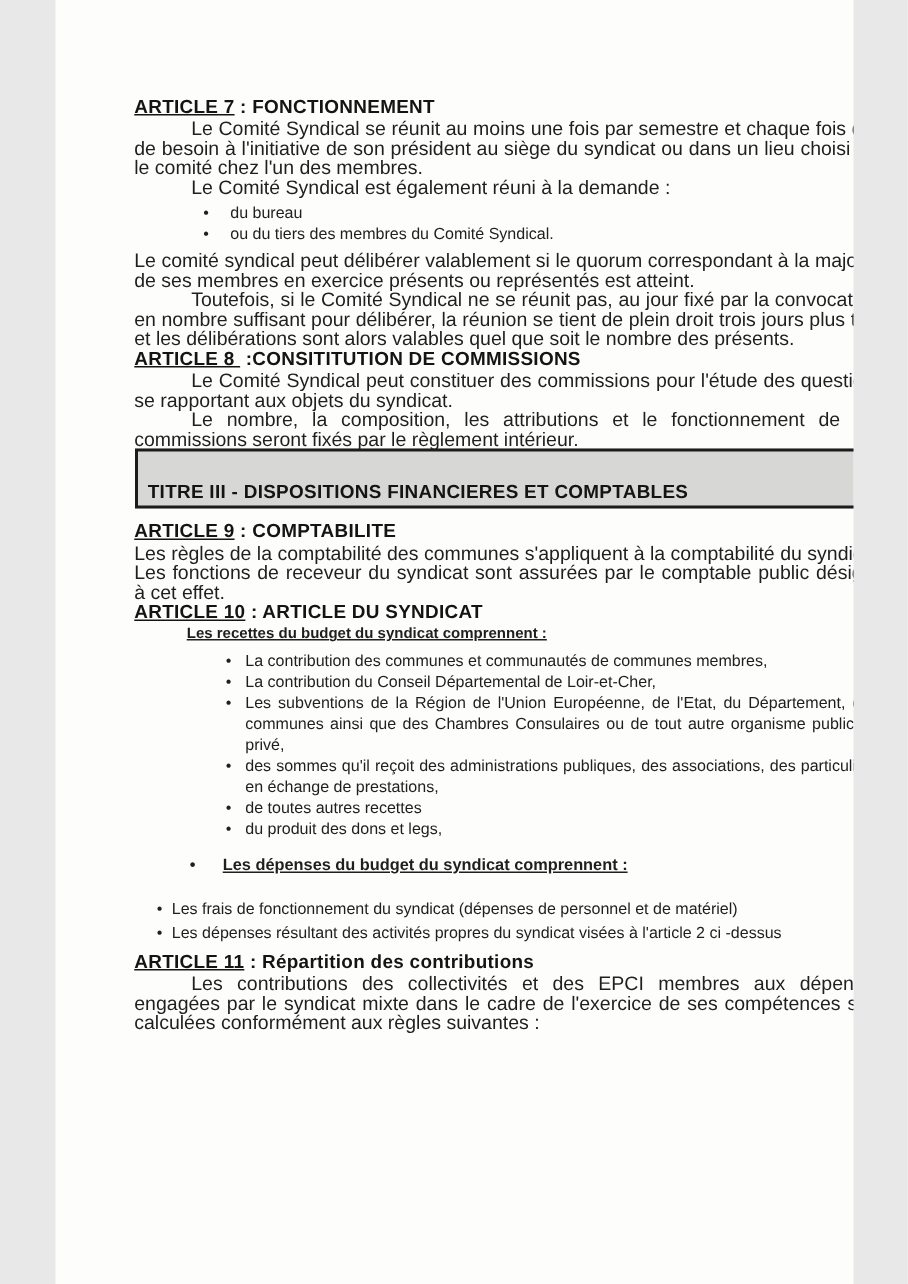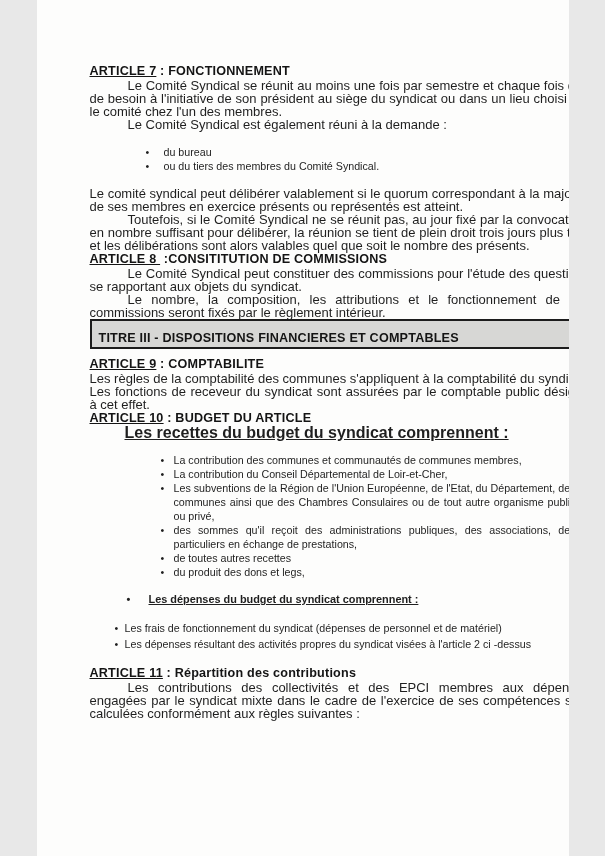--- a/index.html
+++ b/index.html
@@ -30,55 +30,55 @@
     margin: 0;
     font-size: 12.6px;
     line-height: 15px;
     font-weight: bold;
     color: #141414;
     letter-spacing: 0.2px;
   }
   h2.h span { white-space: pre-wrap; }
   .u { text-decoration: underline; }
 
-  ul.blist { list-style: none; margin: 14px; padding: 0; }
+  ul.blist { list-style: none; margin: 4px; padding: 0; }
   ul.blist li {
     position: relative;
     font-size: 10.7px;
     text-align: justify;
   }
   ul.blist li::before {
     content: "\2022";
     position: absolute;
     left: 0;
     top: 0;
   }
   
   ul.l1 li { margin-left: 42px; padding-left: 18px; line-height: 14px; }
   
   ul.l2 li { margin-left: 57px; padding-left: 13px; line-height: 14px; }
   
   ul.l3 li { margin-left: 11px; padding-left: 10px; line-height: 16px; }
 
   .sub-h {
     margin: 0 0 0 35px;
-    font-size: 16px;
+    font-size: 10px;
     line-height: 13px;
     font-weight: bold;
   }
   .dep-head { margin-left: 37px; padding-left: 22px; position: relative;
     font-size: 10.9px; line-height: 13px; font-weight: bold; }
   .dep-head::before { content: "\2022"; position: absolute; left: 0; top: 0; font-weight: bold; }
 
   .titre-box {
     box-sizing: border-box;
     width: 500px;
     background: #d7d7d5;
     border: 2px solid #1c1c1c;
-    padding: 10px 0 2px 7px;
+    padding: 20px 0 2px 7px;
     font-size: 12.6px;
     line-height: 14px;
     font-weight: bold;
     color: #141414;
     letter-spacing: 0.2px;
   }
 
   .pagenum {
     position: absolute;
     left: 543px;
@@ -128,21 +128,21 @@
     <p class="body ind mb5">Le nombre, la composition, les attributions et le fonctionnement de ces commissions seront fixés par le règlement intérieur.</p>
 
     <div class="titre-box mb8">
       <span>TITRE III - DISPOSITIONS FINANCIERES ET COMPTABLES</span>
     </div>
 
     <h2 class="h mb9"><span class="u">ARTICLE 9</span><span> : COMPTABILITE</span></h2>
 
     <p class="body mb12">Les règles de la comptabilité des communes s'appliquent à la comptabilité du syndicat. Les fonctions de receveur du syndicat sont assurées par le comptable public désigné à cet effet.</p>
 
-    <h2 class="h mb7"><span class="u">ARTICLE 10</span><span> : BUDGET DU ARTICLE</span></h2>
+    <h2 class="h mb7"><span class="u">ARTICLE 10</span><span> : ARTICLE DU SYNDICAT</span></h2>
 
 
     <p class="sub-h mb5"><span class="u">Les recettes du budget du syndicat comprennent :</span></p>
 
     <ul class="blist l2 mb13">
       <li>La contribution des communes et communautés de communes membres,</li>
       <li>La contribution du Conseil Départemental de Loir-et-Cher,</li>
       <li>Les subventions de la Région de l'Union Européenne, de l'Etat, du Département, des communes ainsi que des Chambres Consulaires ou de tout autre organisme public ou privé,</li>
       <li>des sommes qu'il reçoit des administrations publiques, des associations, des particuliers en échange de prestations,</li>
       <li>de toutes autres recettes</li>

